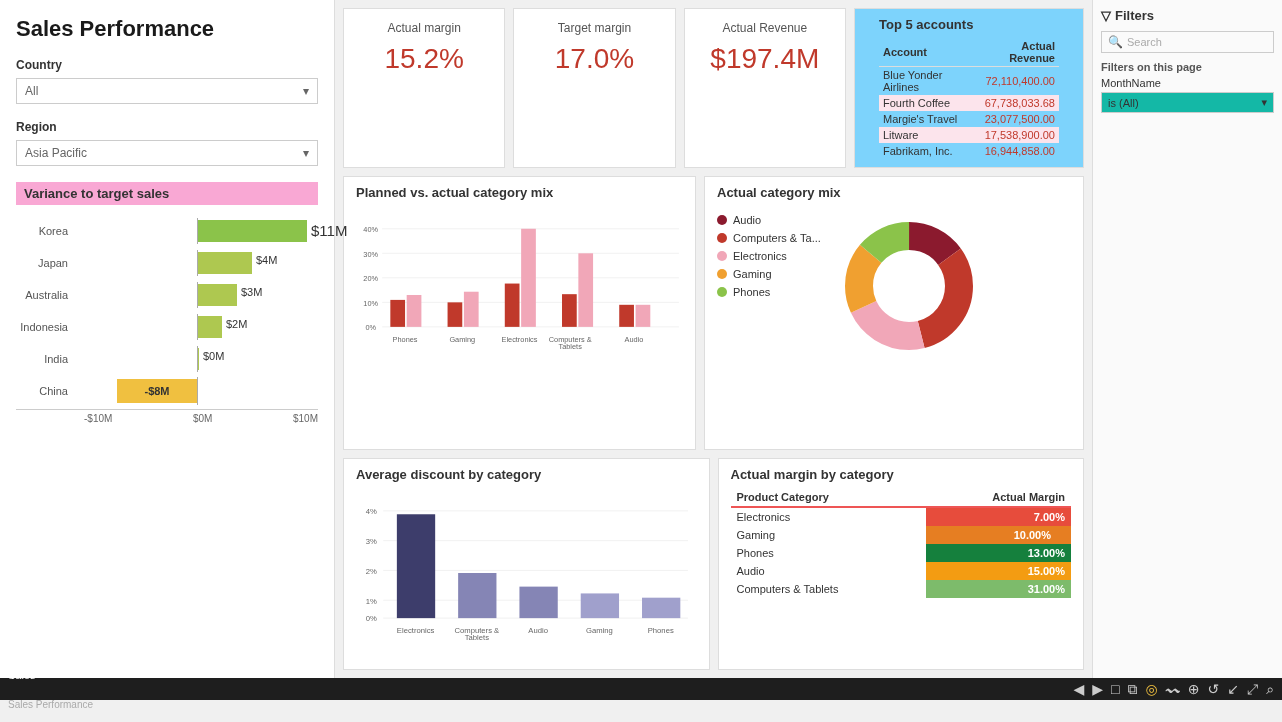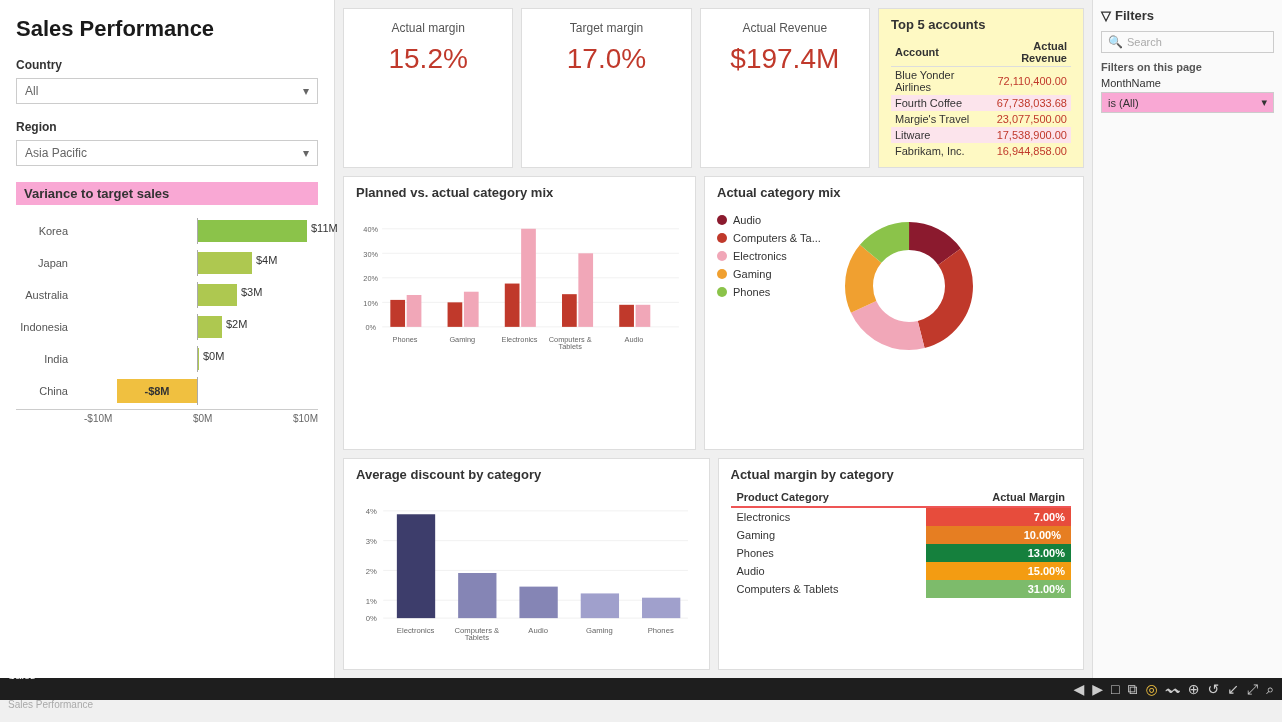--- a/index.html
+++ b/index.html
@@ -26,21 +26,21 @@
 
     
     .right-panel { flex: 1; display: flex; flex-direction: column; padding: 8px; gap: 8px; overflow: hidden; }
 
     
     .kpi-row { display: flex; gap: 8px; }
     .kpi-card { flex: 1; background: #fff; border: 1px solid #ddd; padding: 12px 16px; text-align: center; }
     .kpi-label { font-size: 12px; color: #555; margin-bottom: 8px; }
     .kpi-value { font-size: 28px; font-weight: 300; color: #c0392b; }
 
-    .top5-card { width: 206px; background: #fef9c3; border: 1px solid #ddd; padding: 8px 12px; }
+    .top5-card { width: 230px; background: #7dd3fc; border: 1px solid #ddd; padding: 8px 24px; }
     .top5-title { font-size: 13px; font-weight: 600; margin-bottom: 6px; }
     .top5-table { width: 100%; border-collapse: collapse; font-size: 11px; }
     .top5-table th { text-align: left; color: #333; font-weight: 600; border-bottom: 1px solid #ddd; padding: 2px 4px; }
     .top5-table th:last-child { text-align: right; }
     .top5-table td { padding: 2px 4px; }
     .top5-table td:last-child { text-align: right; }
     .top5-table tr:nth-child(even) { background: #f9f9f9; }
     .chart-card { background: #fff; border: 1px solid #ddd; padding: 8px 12px; flex: 1; }
     .chart-title { font-size: 13px; font-weight: 600; margin-bottom: 6px; }
     .legend-row { display: flex; gap: 12px; margin-bottom: 4px; font-size: 11px; align-items: center; }
@@ -63,21 +63,21 @@
     .margin-table th { text-align: left; font-weight: 600; border-bottom: 2px solid #e55; padding: 3px 6px; }
     .margin-table th:last-child { text-align: right; }
     .margin-table td { padding: 3px 6px; }
     .margin-table td:last-child { text-align: right; font-weight: 600; }
 
     
     .filters-panel { width: 190px; background: #fafafa; border-left: 1px solid #ddd; padding: 8px; }
     .filters-title { font-size: 13px; font-weight: 600; display: flex; align-items: center; gap: 4px; margin-bottom: 8px; }
     .filter-section { font-size: 11px; margin-bottom: 8px; }
     .filter-section-title { font-weight: 600; margin-bottom: 4px; color: #555; }
-    .filter-dropdown { border: 1px solid #ccc; padding: 3px 6px; font-size: 11px; background: #f9a8d4; display: flex; justify-content: space-between; align-items: center; }
+    .filter-dropdown { border: 1px solid #ccc; padding: 3px 6px; font-size: 11px; background: #14b8a6; display: flex; justify-content: space-between; align-items: center; }
 
     
     .taskbar { height: 22px; background: #1e1e1e; display: flex; align-items: center; padding: 0 8px; gap: 12px; justify-content: space-between; }
     .taskbar-left { display: flex; align-items: center; gap: 8px; }
     .taskbar-app { color: #fff; font-size: 11px; display: flex; flex-direction: column; gap: 18px; }
     .taskbar-center { display: flex; align-items: center; gap: 8px; }
     .taskbar-icon { color: #ccc; font-size: 14px; cursor: pointer; }
     .taskbar-icon-gold { color: #f0c040; font-size: 14px; }
   </style>
 </head>
@@ -103,21 +103,21 @@
       </div>
 
       <div class="variance-title">Variance to target sales</div>
 
       <div class="bar-chart-container" style="position:relative; margin-top:4px;">
 
         <div class="bar-row">
           <div class="bar-label">Korea</div>
           <div class="bar-area" style="position:relative; height:26px; flex:1;">
             <div style="position:absolute; left:50%; top:2px; height:22px; width:110px; background:#8bc34a;"></div>
-            <span style="position:absolute; left:calc(50% + 114px); top:4px; font-size:11px; color:#333;">$11M</span>
+            <span style="position:absolute; left:calc(50% + 114px); top:4px; font-size:15px; color:#333;">$11M</span>
             <div style="position:absolute; left:50%; top:0; bottom:0; width:1px; background:#aaa;"></div>
           </div>
         </div>
 
         <div class="bar-row">
           <div class="bar-label">Japan</div>
           <div class="bar-area" style="position:relative; height:26px; flex:1;">
             <div style="position:absolute; left:50%; top:2px; height:22px; width:55px; background:#aec850;"></div>
             <span style="position:absolute; left:calc(50% + 59px); top:4px; font-size:11px; color:#333;">$4M</span>
             <div style="position:absolute; left:50%; top:0; bottom:0; width:1px; background:#aaa;"></div>
@@ -352,21 +352,21 @@
                 <th>Actual Margin</th>
               </tr>
             </thead>
             <tbody id="margin-tbody">
                 <tr>
                   <td>Electronics</td>
                   <td style="background:#e74c3c; color:white; text-align:right; font-weight:600; padding:3px 6px;">7.00%</td>
                 </tr>
                 <tr>
                   <td>Gaming</td>
-                  <td style="background:#e67e22; color:white; text-align:right; font-weight:600; padding:3px 10px;">10.00%</td>
+                  <td style="background:#e67e22; color:white; text-align:right; font-weight:600; padding:3px 20px;">10.00%</td>
                 </tr>
                 <tr>
                   <td>Phones</td>
                   <td style="background:#15803d; color:white; text-align:right; font-weight:600; padding:3px 6px;">13.00%</td>
                 </tr>
                 <tr>
                   <td>Audio</td>
                   <td style="background:#f39c12; color:white; text-align:right; font-weight:600; padding:3px 6px;">15.00%</td>
                 </tr>
                 <tr>

